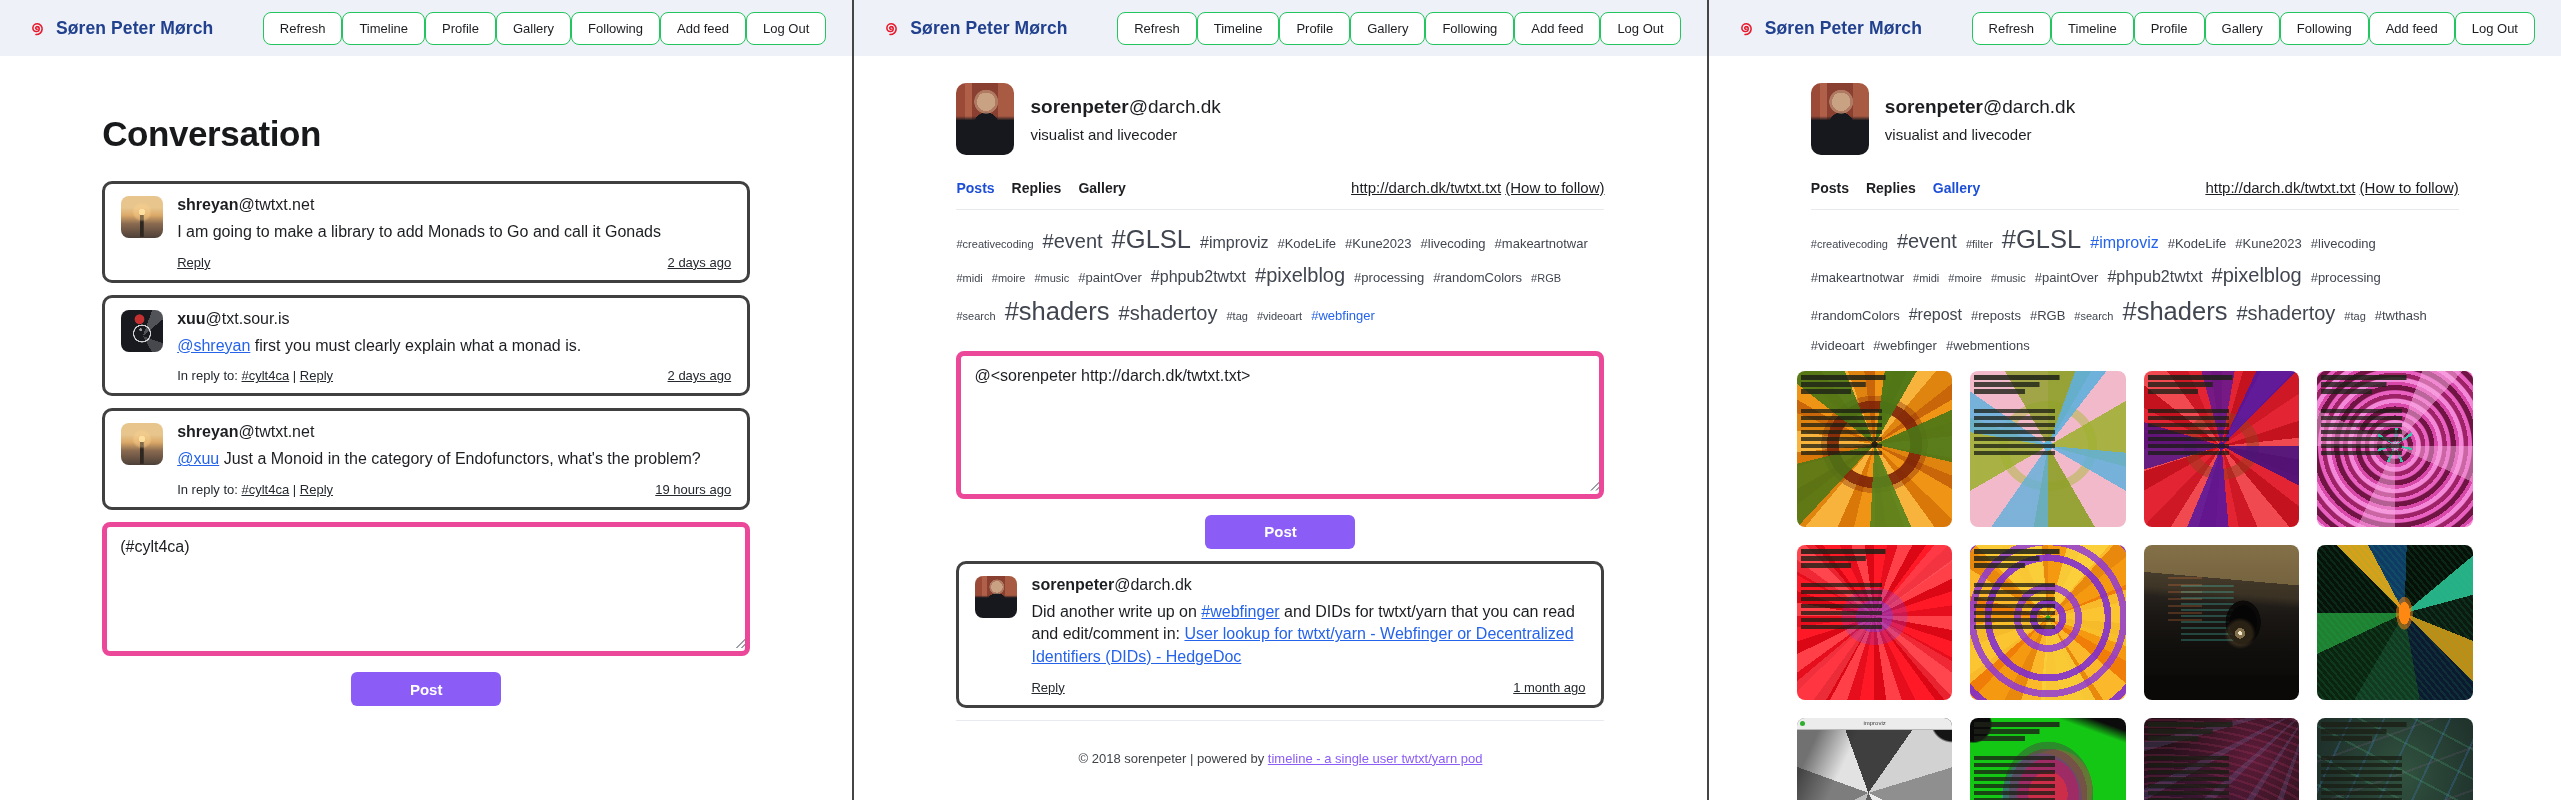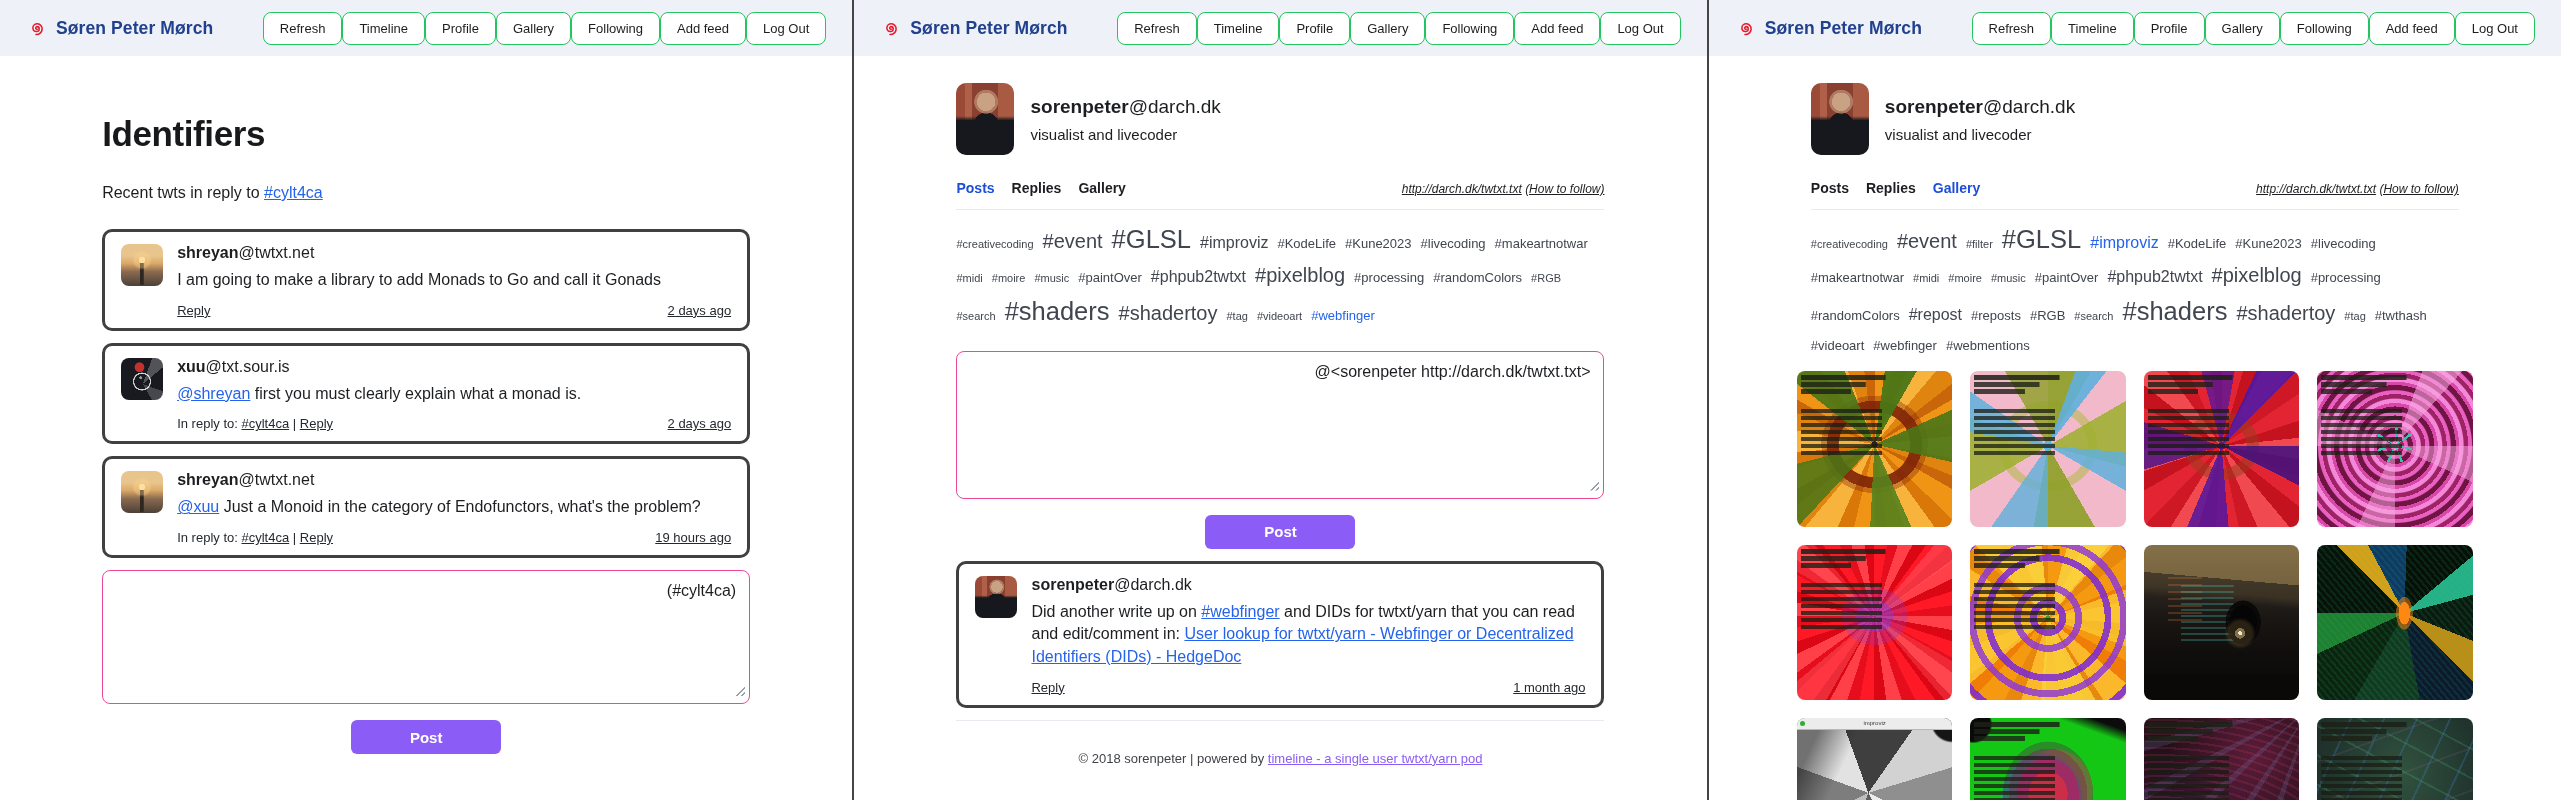--- a/index.html
+++ b/index.html
@@ -45,39 +45,39 @@
      linear-gradient(90deg, #9c4a38 0 16%, #b06048 16% 28%, #8a4030 28% 72%, #a85a42 72%);}
   .twt-body{flex:1;min-width:0;}
   .twt-head{font-size:16px;}
   .twt-head b{font-weight:700;}
   .twt-text{margin:7px 0 0;font-size:16px;line-height:1.42;}
   .twt-meta{display:flex;justify-content:space-between;align-items:baseline;margin-top:11px;font-size:13px;color:#24292f;}
   .meta-left{color:#24292f;}
   .meta-link{color:#24292f;text-decoration:underline;cursor:pointer;}
   .blue-link{color:#2563eb;text-decoration:underline;cursor:pointer;}
   .composer{position:relative;margin-top:12px;}
-  .composer textarea{display:block;width:100%;box-sizing:border-box;border:1px solid #ec4899;border-radius:8px;
-      padding:11px 13px;font:16px "Liberation Sans","DejaVu Sans",sans-serif;color:#1c1e21;resize:none;outline:none;text-align:right;}
+  .composer textarea{display:block;width:100%;box-sizing:border-box;border:5px solid #ec4899;border-radius:8px;
+      padding:11px 13px;font:16px "Liberation Sans","DejaVu Sans",sans-serif;color:#1c1e21;resize:none;outline:none;}
   .composer::after{content:"";position:absolute;right:5px;bottom:8px;width:11px;height:11px;
       background:repeating-linear-gradient(135deg, transparent 0 2px, #9aa0a8 2px 3.5px);
       clip-path:polygon(100% 0,100% 100%,0 100%);}
   .ta-conv{height:134px;}
   .ta-profile{height:148px;}
   .post-btn{display:block;margin:16px auto 0;width:150px;height:34px;background:#8b5cf6;color:#fff;
       border:none;border-radius:6px;font-size:15px;font-weight:600;font-family:inherit;cursor:pointer;}
 
   
   .profile{display:flex;align-items:center;gap:16px;margin-top:27px;}
   .p-name{font-size:19px;}
   .p-name b{font-weight:700;}
   .p-bio{margin-top:8px;font-size:15px;}
   .tabs-row{display:flex;align-items:baseline;margin-top:24px;}
   .tab{font-size:14px;font-weight:700;color:#1c1e21;margin-right:17px;text-decoration:none;cursor:pointer;}
   .tab.active{color:#1d4ed8;}
-  .feed-links{margin-left:auto;font-size:12px;white-space:nowrap;font-style:italic;}
+  .feed-links{margin-left:auto;font-size:15px;white-space:nowrap;}
   .feed-links a{color:#1c1e21;text-decoration:underline;cursor:pointer;}
   hr.rule{border:none;border-top:1px solid #e8eaef;margin:12px 0 0;}
   .tags{margin-top:10px;line-height:1.5;}
   .tag{display:inline-block;margin:0 9px 2px 0;color:#40454f;text-decoration:none;vertical-align:baseline;cursor:pointer;}
   .tag.blue{color:#2563eb;}
   .s1{font-size:11px;} .s2{font-size:13px;} .s3{font-size:16px;} .s4{font-size:20px;} .s5{font-size:25.5px;}
   .profile-composer{margin-top:18px;}
   .twt-single{margin-top:12px;}
   .hr2{margin-top:56px;}
   .site-footer{margin-top:30px;text-align:center;font-size:13px;color:#3f4247;}
@@ -198,22 +198,21 @@
         <span class="logo">
           <svg viewBox="0 0 24 24" width="22" height="22">
               <path d="M12.2 13.4c-.9.1-1.6-.6-1.6-1.4 0-.9.8-1.6 1.7-1.5 1.3.1 2.2 1.3 2.1 2.6-.1 1.7-1.6 2.9-3.3 2.8-2.1-.1-3.7-2-3.6-4.2.2-2.6 2.4-4.5 5-4.4 3 .2 5.3 2.8 5.1 5.9-.2 3.5-3.2 6.1-6.7 5.9" fill="none" stroke="#e8192c" stroke-width="1.7" stroke-linecap="round"></path>
             </svg>
         </span>
         <span class="brand-label">Søren Peter Mørch</span>
       </a>
       <nav><button class="nav-btn">Refresh</button><button class="nav-btn">Timeline</button><button class="nav-btn">Profile</button><button class="nav-btn">Gallery</button><button class="nav-btn">Following</button><button class="nav-btn">Add feed</button><button class="nav-btn">Log Out</button></nav>
     </header>
     <main class="content">
-      <h1 class="conv-title">Identifiers</h1>
-      <p class="subtitle"><span>Recent twts in reply to </span><a class="blue-link">#cylt4ca</a></p>
+      <h1 class="conv-title">Conversation</h1>
       <div class="twt-list">
           <article class="twt">
             <div class="av av-sunset"></div>
             <div class="twt-body">
               <div class="twt-head"><b>shreyan</b><span>@twtxt.net</span></div>
               <p class="twt-text">I am going to make a library to add Monads to Go and call it Gonads</p>
               <div class="twt-meta">
                 <span class="meta-left"><a class="meta-link">Reply</a></span>
                 <a class="meta-link">2 days ago</a>
               </div>

